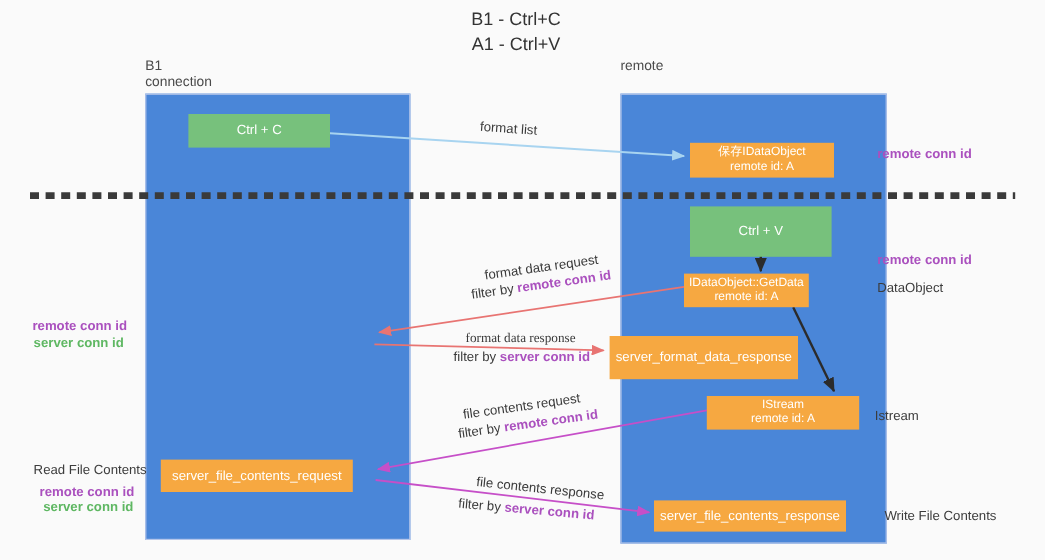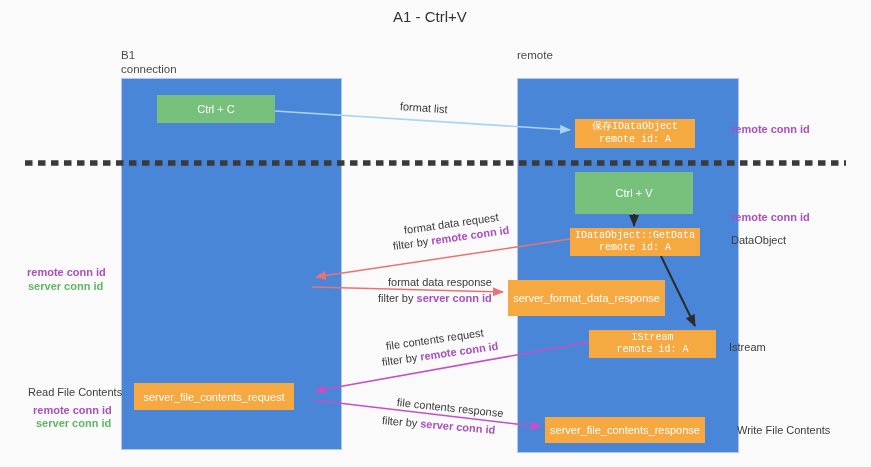--- a/index.html
+++ b/index.html
@@ -39,25 +39,25 @@
   .lane-header-right { left:517px; top:49px; width:200px; }
   .arrows { position:absolute; left:0; top:0; z-index:2; pointer-events:none; }
   .node {
     position:absolute; z-index:3;
     display:flex; flex-direction:column; align-items:center; justify-content:center;
     color:#fff; text-align:center; white-space:nowrap;
   }
   .node-green  { background:var(--node-green); }
   .node-orange { background:var(--node-orange); }
   .fs11 { font-size:11px; }
-  .fs10 { font-size:10px; line-height:12.5px;font-family:Liberation Mono, monospace; }
+  .fs10 { font-size:10px; line-height:12.5px; }
   .n-ctrl-c   { left:157px; top:95px;  width:118px; height:28px; }
   .n-save     { left:575px; top:119px; width:120px; height:29px; }
   .n-ctrl-v   { left:575px; top:172px; width:118px; height:42px; }
-  .n-getdata  { left:570px; top:228px; width:130px; height:28px; }
+  .n-getdata  { left:570px; top:228px; width:104px; height:28px; }
   .n-freq     { left:152px; top:267px; width:156px; height:28px; }
   .n-fresp    { left:508px; top:280px; width:157px; height:36px; }
   .n-istream  { left:589px; top:330px; width:127px; height:28px; }
   .n-filereq  { left:134px; top:383px; width:160px; height:27px; }
   .n-fileresp { left:545px; top:417px; width:160px; height:26px; }
   .side-label {
     position:absolute; font-size:11px; color:#3c3c3c;
     white-space:nowrap; z-index:3;
   }
   .purple { color:var(--text-purple); font-weight:bold; }
@@ -81,20 +81,21 @@
   .f-salmon  { fill:var(--arrow-salmon); }
   .f-magenta { fill:var(--arrow-magenta); }
   .f-black   { fill:var(--arrow-black); }
 </style>
 </head>
 <body>
 
 <div class="canvas">
 
   <div class="diagram-title">
+    <div>B1 - Ctrl+C</div>
     <div>A1 - Ctrl+V</div>
   </div>
 
   <div class="lane-header lane-header-left">
     <div>B1</div>
     <div>connection</div>
   </div>
   <div class="lane-header lane-header-right">
     <div>remote</div>
   </div>
@@ -172,21 +173,21 @@
   </div>
 
   <div class="flow-label rot-dn4" style="left:400px; top:100px;">format list</div>
 
   <div class="flow-label rot-up" style="left:404px; top:224px;">format data request</div>
 
   <div class="flow-label rot-up" style="left:393px; top:240px;">
     <span>filter by </span><span class="hl">remote conn id</span>
   </div>
 
-  <div class="flow-label" style="left:388px; top:276px;">format data response</div>
+  <div class="flow-label" style="left:388px; top:276px;font-family:Liberation Serif, serif;">format data response</div>
 
   <div class="flow-label" style="left:378px; top:292px;">
     <span>filter by </span><span class="hl">server conn id</span>
   </div>
 
   <div class="flow-label rot-up" style="left:386px; top:340px;">file contents request</div>
 
   <div class="flow-label rot-up" style="left:382px; top:356px;">
     <span>filter by </span><span class="hl">remote conn id</span>
   </div>

